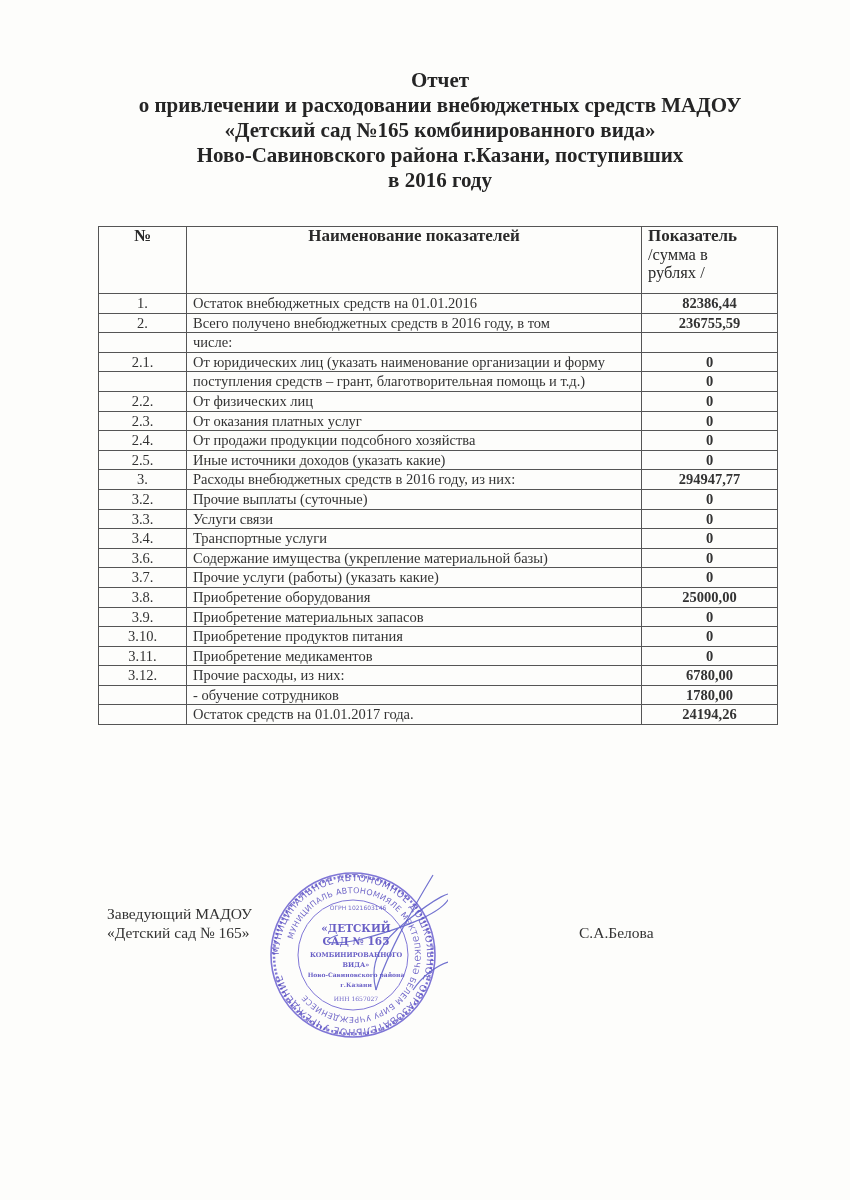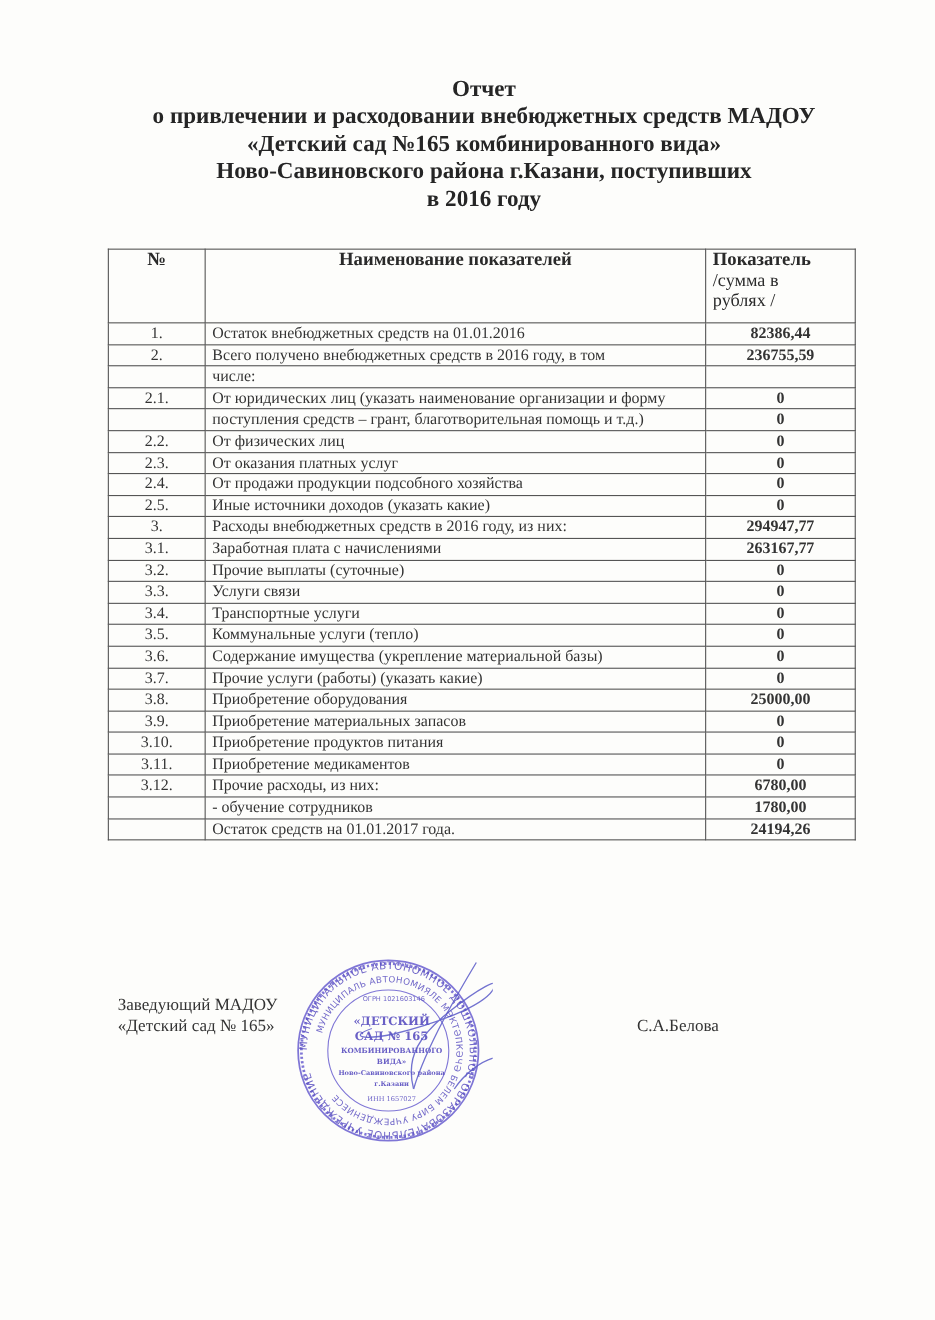--- a/index.html
+++ b/index.html
@@ -115,42 +115,32 @@
         <td class="num">2.5.</td>
         <td class="name">Иные источники доходов (указать какие)</td>
         <td class="val">0</td>
       </tr>
       <tr>
         <td class="num">3.</td>
         <td class="name">Расходы внебюджетных средств в 2016 году, из них:</td>
         <td class="val">294947,77</td>
       </tr>
       <tr>
-        <td class="num">3.1.</td>
-        <td class="name">Заработная плата с начислениями</td>
-        <td class="val">263167,77</td>
-      </tr>
-      <tr>
         <td class="num">3.2.</td>
         <td class="name">Прочие выплаты (суточные)</td>
         <td class="val">0</td>
       </tr>
       <tr>
         <td class="num">3.3.</td>
         <td class="name">Услуги связи</td>
         <td class="val">0</td>
       </tr>
       <tr>
         <td class="num">3.4.</td>
         <td class="name">Транспортные услуги</td>
-        <td class="val">0</td>
-      </tr>
-      <tr>
-        <td class="num">3.5.</td>
-        <td class="name">Коммунальные услуги (тепло)</td>
         <td class="val">0</td>
       </tr>
       <tr>
         <td class="num">3.6.</td>
         <td class="name">Содержание имущества (укрепление материальной базы)</td>
         <td class="val">0</td>
       </tr>
       <tr>
         <td class="num">3.7.</td>
         <td class="name">Прочие услуги (работы) (указать какие)</td>

